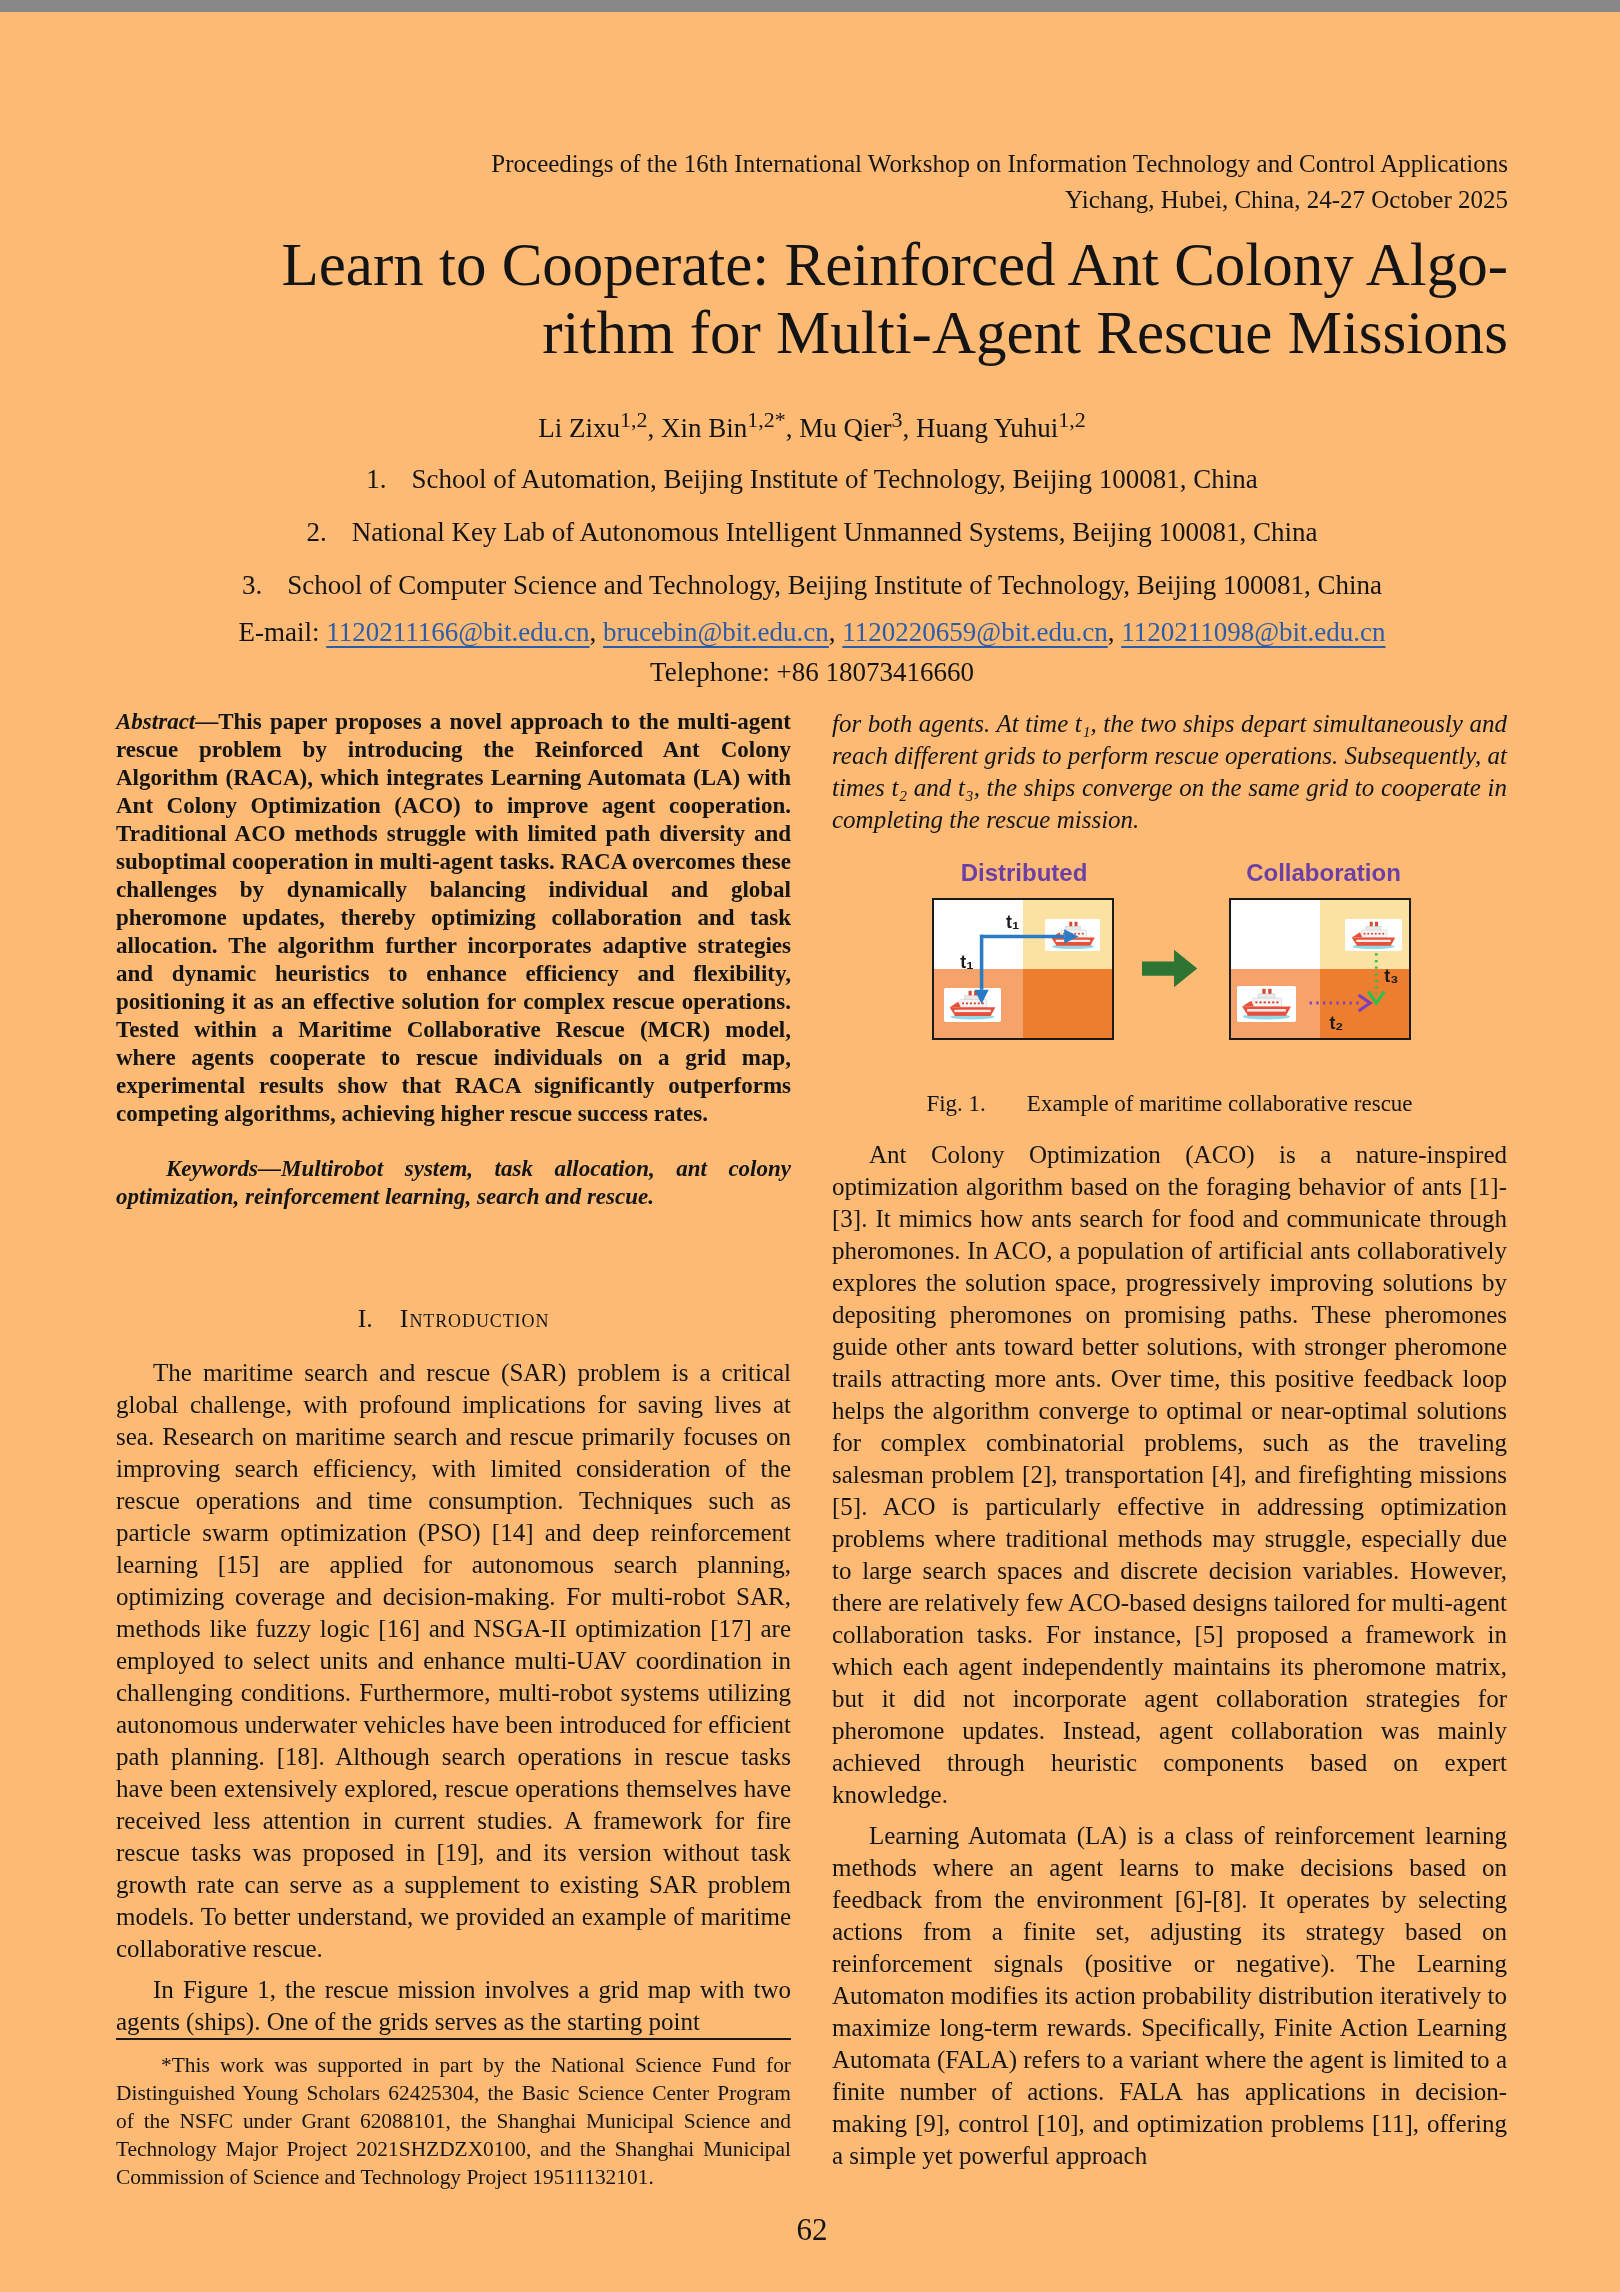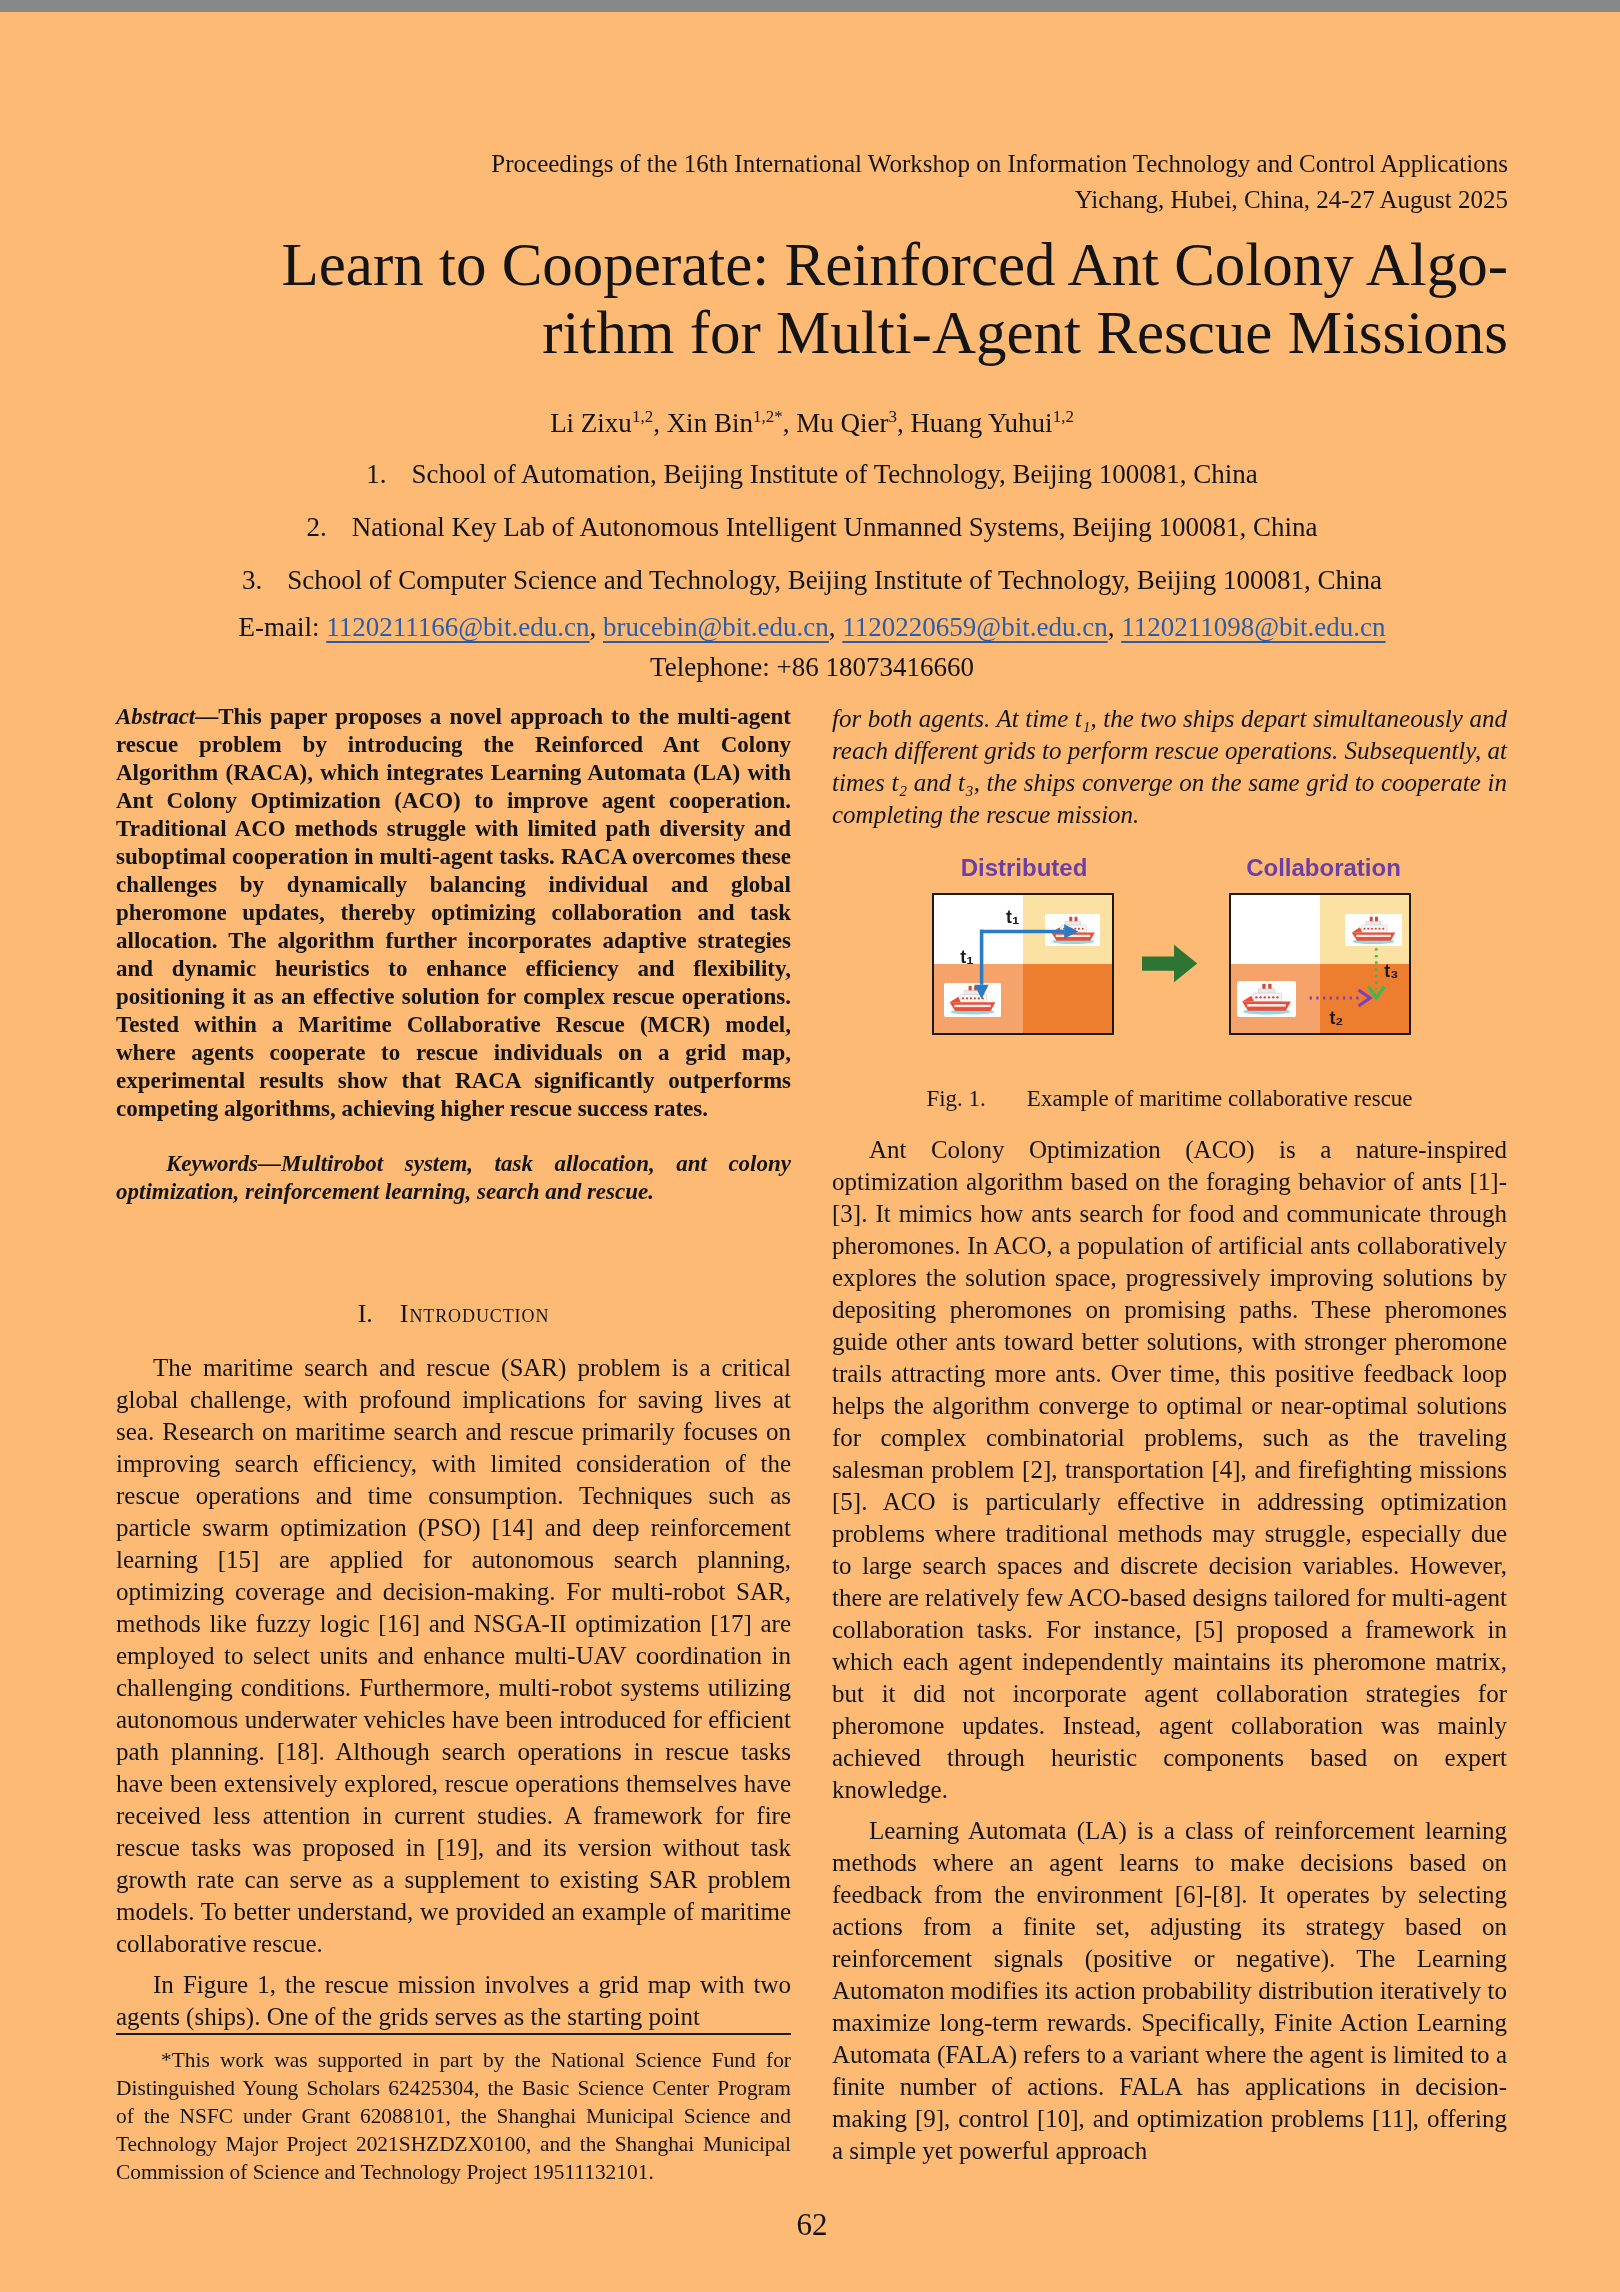--- a/index.html
+++ b/index.html
@@ -13,21 +13,21 @@
     overflow:hidden;
     box-sizing:border-box;
     padding:134px 113px 0 116px;
   }
   
   .conf-header{text-align:right;font-size:25px;line-height:36px;}
   
   .paper-title{text-align:right;font-size:61px;line-height:68px;margin-top:12.5px;font-weight:400;}
   
   .authors-line{text-align:center;font-size:27px;margin-top:27px;}
-  .authors-line sup{font-size:17px;}
+  .authors-line sup{font-size:22px;}
   
   .affils{margin-top:9px;text-align:center;font-size:27px;}
   .affil-line{line-height:53px;}
   .affil-num{display:inline-block;margin-right:25px;}
   
   .email-line{text-align:center;font-size:27px;line-height:41px;}
   .email-link{color:#2A5CAA;text-decoration:underline;text-underline-offset:4.5px;}
   .phone-line{text-align:center;font-size:27px;line-height:39px;}
   
   .columns{display:flex;gap:41px;margin-top:16px;height:1481px;}
@@ -68,21 +68,21 @@
   
   .page-num{text-align:center;font-size:31px;margin-top:23px;}
 </style>
 </head>
 <body>
 
 <div class="page">
 
   <div class="conf-header">
     <div>Proceedings of the 16th International Workshop on Information Technology and Control Applications</div>
-    <div>Yichang, Hubei, China, 24-27 August 2025</div>
+    <div>Yichang, Hubei, China, 24-27 October 2025</div>
   </div>
 
   <h1 class="paper-title">
     <div>Learn to Cooperate: Reinforced Ant Colony Algo-</div>
     <div>rithm for Multi-Agent Rescue Missions</div>
   </h1>
 
   <div class="authors-line">
     <span><span>Li Zixu</span><sup>1,2</sup><span>, </span></span><span><span>Xin Bin</span><sup>1,2*</sup><span>, </span></span><span><span>Mu Qier</span><sup>3</sup><span>, </span></span><span><span>Huang Yuhui</span><sup>1,2</sup><span></span></span>
   </div>

